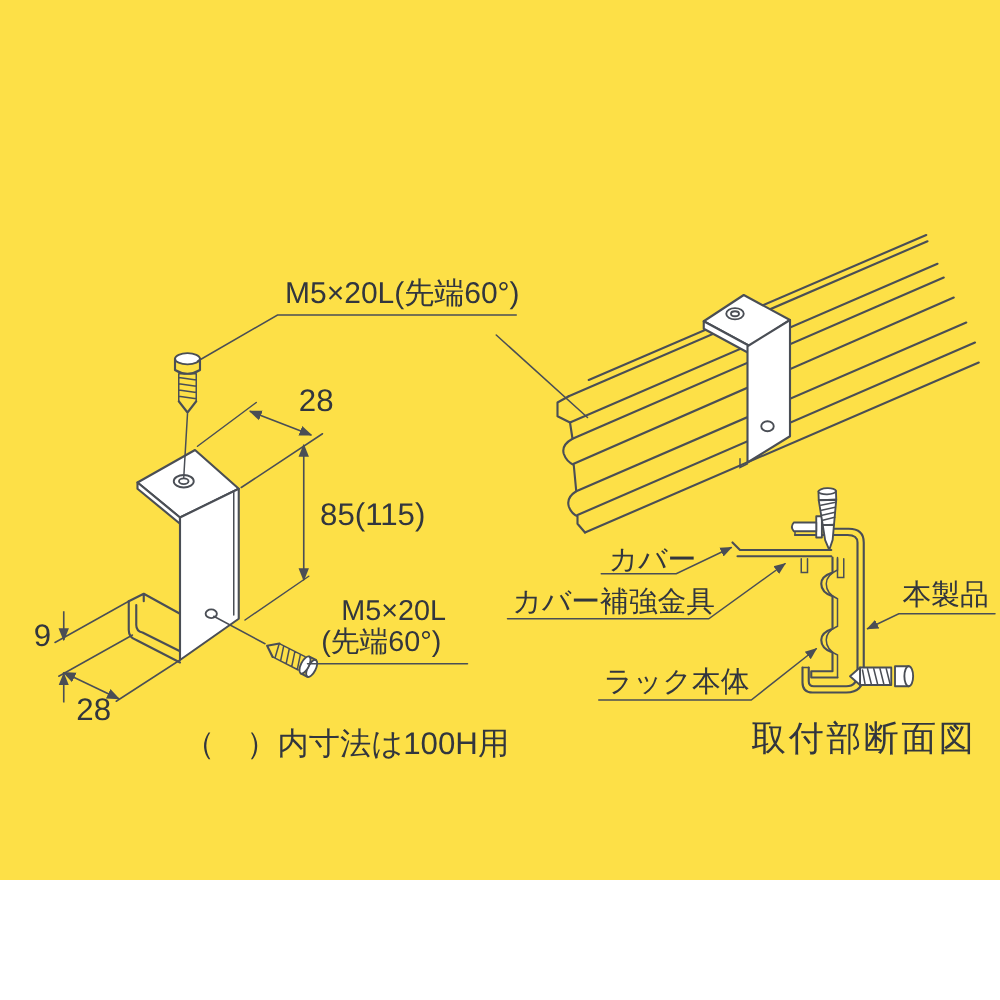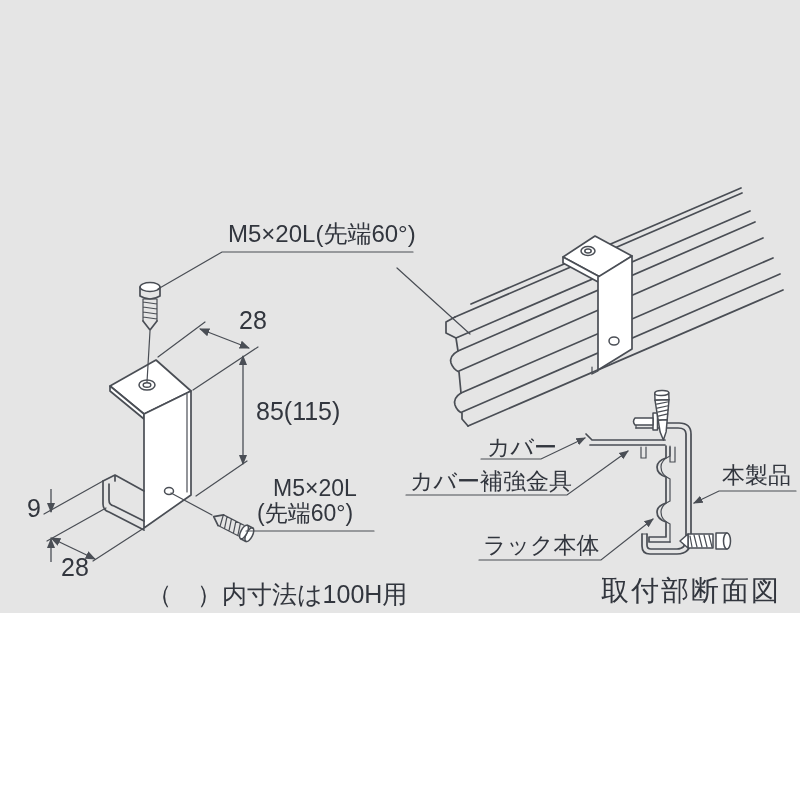--- a/index.html
+++ b/index.html
@@ -1,16 +1,16 @@
 <!DOCTYPE html>
 <html><head>
 <meta charset="utf-8">
 <style>
   html,body{margin:0;padding:0;background:#ffffff;}
-  .canvas{position:relative;width:800px;height:613px;background:#e5e5e5;overflow:hidden;
+  .canvas{position:relative;width:800px;height:704px;background:#fde047;overflow:hidden;
           font-family:"Liberation Sans","DejaVu Sans",sans-serif;}
   svg{display:block;}
   svg text{fill:#32363e;font-family:"Liberation Sans","DejaVu Sans",sans-serif;}
   .ln{stroke:#4a4e55;stroke-width:1.7;fill:none;stroke-linecap:round;stroke-linejoin:round;}
   .thin{stroke:#4a4e55;stroke-width:1.2;fill:none;stroke-linecap:round;}
   .facefill{fill:#ffffff;stroke:#4a4e55;stroke-width:1.7;stroke-linejoin:round;}
   .whitefill{fill:#ffffff;stroke:#4a4e55;stroke-width:1.5;stroke-linejoin:round;}
   .dim{stroke:#4a4e55;stroke-width:1.3;fill:none;}
   .t24{font-size:24px;}
   .t23{font-size:23px;}

